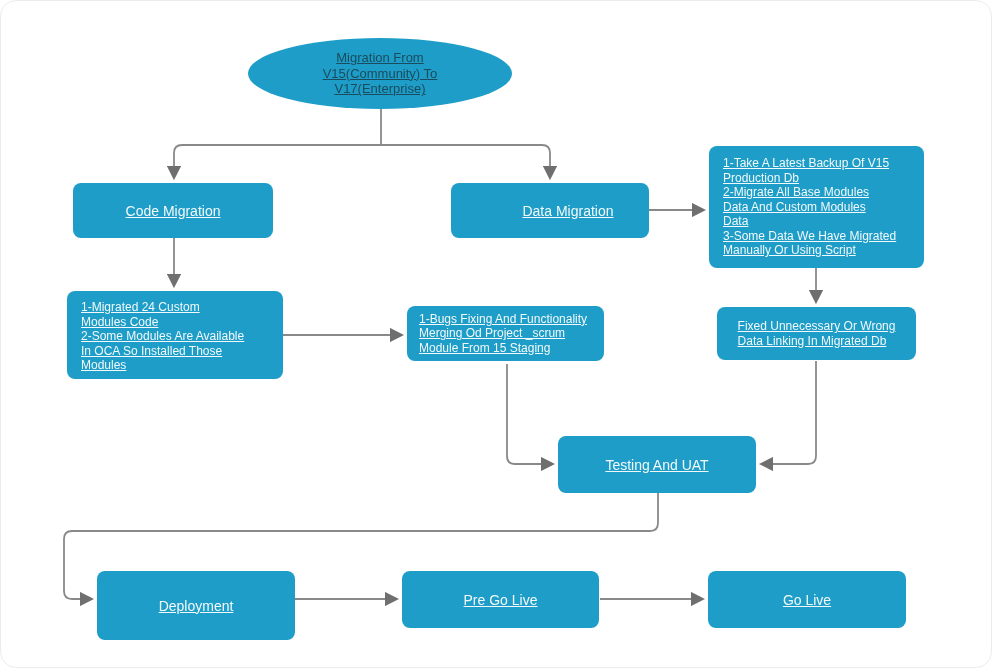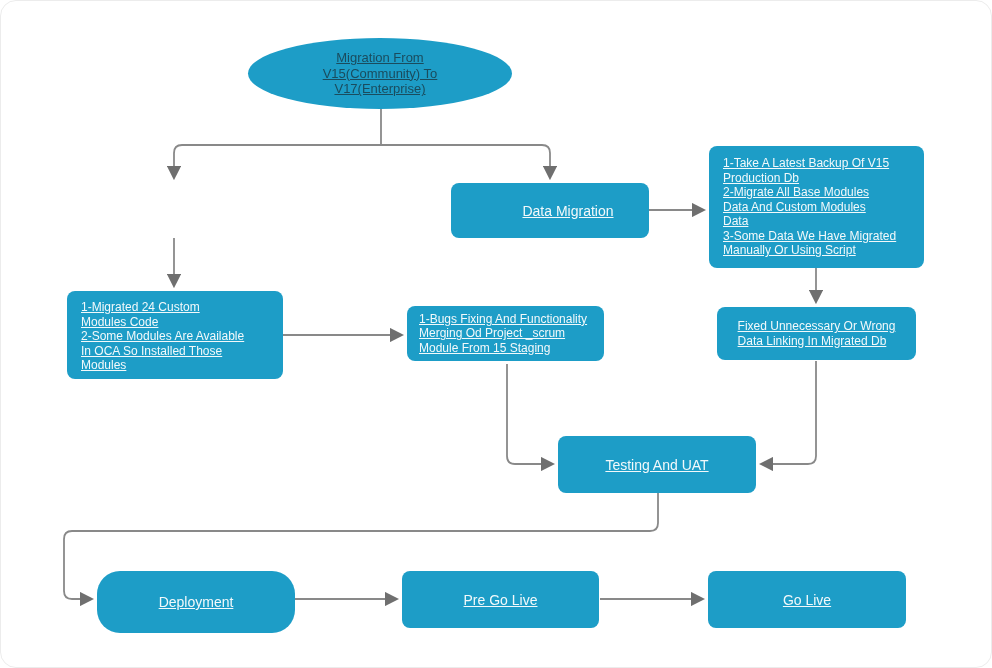--- a/index.html
+++ b/index.html
@@ -90,20 +90,21 @@
     <path d="M815,360 L815,455 Q815,463 807,463 L760,463" marker-end="url(#arrow)"></path>
     <path d="M657,492 L657,522 Q657,530 649,530 L71,530 Q63,530 63,538 L63,590 Q63,598 71,598 L91,598" marker-end="url(#arrow)"></path>
     <path d="M294,598 L396,598" marker-end="url(#arrow)"></path>
     <path d="M599,598 L702,598" marker-end="url(#arrow)"></path>
   </svg>
 
   <div class="node ellipse" style="left:247px; top:37px; width:264px; height:71px;">Migration From
 V15(Community) To
 V17(Enterprise)</div>
 
+  <div class="node lbl" style="left:72px; top:182px; width:200px; height:55px;">Code Migration</div>
 
   <div class="node lbl" style="left:450px; top:182px; width:198px; height:55px;padding-left:36px;">Data Migration</div>
 
   <div class="node para" style="left:708px; top:145px; width:215px; height:122px; padding:10px 20px 0 14px;">1-Take A Latest Backup Of V15
 Production Db
 2-Migrate All Base Modules
 Data And Custom Modules
 Data
 3-Some Data We Have Migrated
 Manually Or Using Script</div>
@@ -116,19 +117,19 @@
 
   <div class="node para vcenter" style="left:406px; top:305px; width:197px; height:55px; padding:0 2px 0 12px;">1-Bugs Fixing And Functionality
 Merging Od Project _scrum
 Module From 15 Staging</div>
 
   <div class="node para hcenter" style="left:716px; top:306px; width:199px; height:53px;">Fixed Unnecessary Or Wrong
 Data Linking In Migrated Db</div>
 
   <div class="node lbl" style="left:557px; top:435px; width:198px; height:57px;">Testing And UAT</div>
 
-  <div class="node lbl" style="left:96px; top:570px; width:198px; height:62px;border-radius:23px;">Deployment</div>
+  <div class="node lbl" style="left:96px; top:570px; width:198px; height:69px;">Deployment</div>
 
   <div class="node lbl" style="left:707px; top:570px; width:198px; height:57px;">Go Live</div>
 
   <div class="node lbl" style="left:401px; top:570px; width:197px; height:57px;">Pre Go Live</div>
 
 </div>
 
 </body></html>

